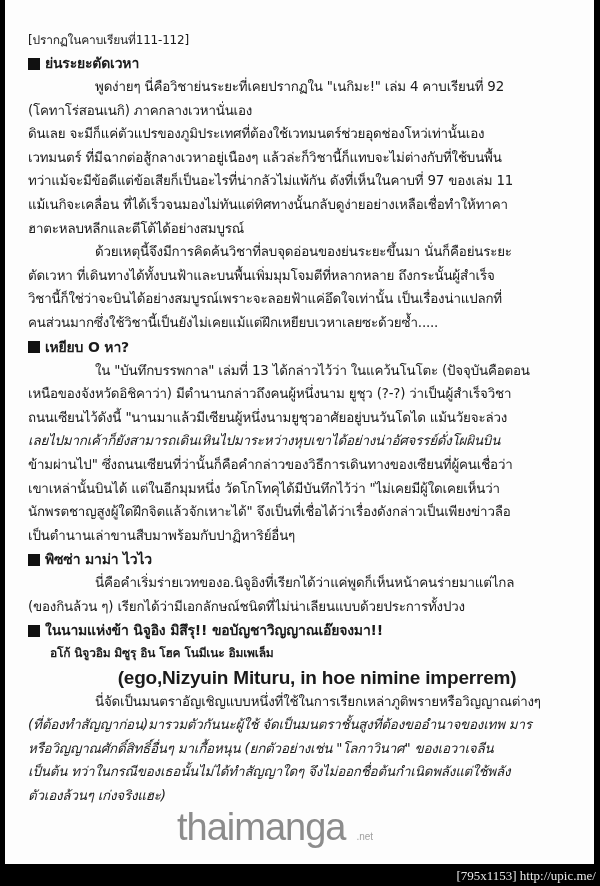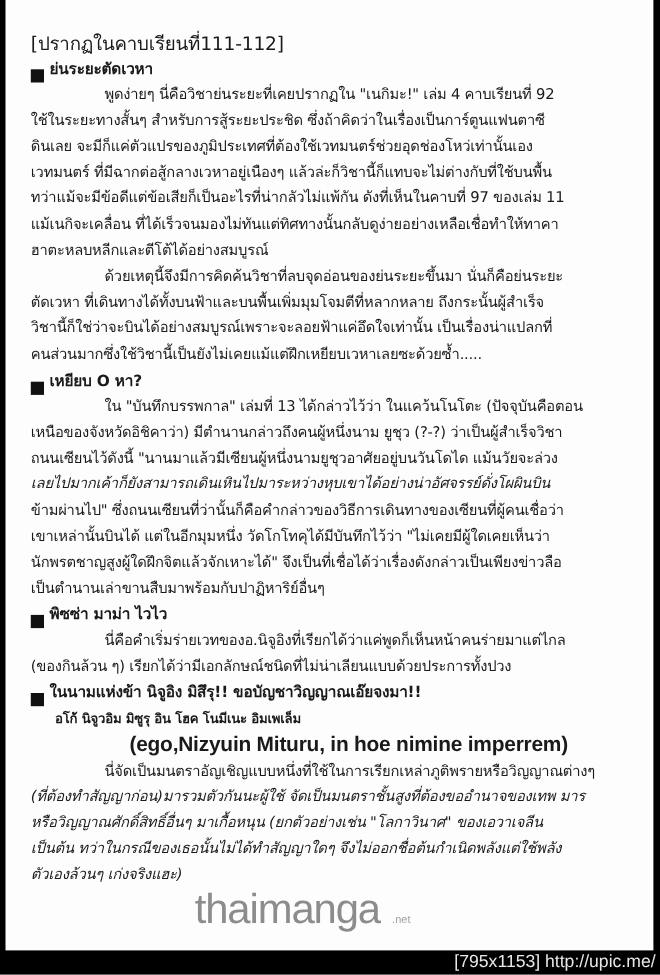--- a/index.html
+++ b/index.html
@@ -9,49 +9,49 @@
     }
     .page {
       position: absolute; left: 5px; top: 0; width: 589px; height: 864px;
       background: #fdfdfd; color: #1a1a1a;
     }
     .content {
       position: absolute; left: 23px; top: 29px; width: 556px;
       font-size: 13.4px; line-height: 23.6px; letter-spacing: -0.2px;
     }
     .line { white-space: nowrap; }
-    .ref { font-size: 17px; line-height: 22px; }
-    .heading { font-weight: bold; font-size: 14px; line-height: 24px; display: flex; align-items: flex-end; }
+    .ref { font-size: 12px; line-height: 22px; }
+    .heading { font-weight: bold; font-size: 14px; line-height: 24px; display: flex; align-items: center; }
     .sq { display: inline-block; width: 12px; height: 12px; background: #111; margin-right: 5px; margin-top: 1px; }
     .indent { padding-left: 67px; }
     .it { font-style: italic; }
     .sub { font-weight: bold; padding-left: 22px; font-size: 12px; }
     .latin { font-weight: bold; padding-left: 22px; font-family: "Liberation Sans", sans-serif; font-size: 19px; text-align: center; }
     .logo {
       position: absolute; left: 172px; top: 806px; font-family: "Liberation Sans", sans-serif;
       font-size: 38px; color: #8c8c8c; letter-spacing: -1px; font-weight: 300;
     }
     .logo small { font-size: 10px; color: #a0a0a0; letter-spacing: 0; margin-left: 11px; }
     .stamp {
       position: absolute; right: 4px; bottom: 2px; color: #e8e8e8;
-      font-family: Liberation Sans, sans-serif; font-size: 16px;
+      font-family: Liberation Serif, serif; font-size: 13px;
     }
   </style>
 </head>
 <body>
 
 <div class="page">
   <div class="content" id="content">
     <div class="line ref">[ปรากฏในคาบเรียนที่111-112]</div>
   <div class="line heading">
         <span class="sq"></span>
         <span>ย่นระยะตัดเวหา</span>
       </div>
       <div class="line indent">พูดง่ายๆ นี่คือวิชาย่นระยะที่เคยปรากฏใน "เนกิมะ!" เล่ม 4 คาบเรียนที่ 92</div>
-      <div class="line">ใช้ในระยะทางสั้นๆ สำหรับการสู้ระยะประชิด ซึ่งถ้าคิดว่าในเรื่องเป็นการ์ตูนแฟนตาซี</div>
+      <div class="line">(โคทาโร่สอนเนกิ) ภาคกลางเวหานั่นเอง</div>
       <div class="line">ดินเลย  จะมีก็แค่ตัวแปรของภูมิประเทศที่ต้องใช้เวทมนตร์ช่วยอุดช่องโหว่เท่านั้นเอง</div>
       <div class="line">เวทมนตร์ ที่มีฉากต่อสู้กลางเวหาอยู่เนืองๆ แล้วล่ะก็วิชานี้ก็แทบจะไม่ต่างกับที่ใช้บนพื้น</div>
       <div class="line">ทว่าแม้จะมีข้อดีแต่ข้อเสียก็เป็นอะไรที่น่ากลัวไม่แพ้กัน ดังที่เห็นในคาบที่ 97 ของเล่ม 11</div>
       <div class="line">แม้เนกิจะเคลื่อน ที่ได้เร็วจนมองไม่ทันแต่ทิศทางนั้นกลับดูง่ายอย่างเหลือเชื่อทำให้ทาคา</div>
       <div class="line">ฮาตะหลบหลีกและตีโต้ได้อย่างสมบูรณ์</div>
       <div class="line indent">ด้วยเหตุนี้จึงมีการคิดค้นวิชาที่ลบจุดอ่อนของย่นระยะขึ้นมา  นั่นก็คือย่นระยะ</div>
       <div class="line">ตัดเวหา ที่เดินทางได้ทั้งบนฟ้าและบนพื้นเพิ่มมุมโจมตีที่หลากหลาย ถึงกระนั้นผู้สำเร็จ</div>
       <div class="line">วิชานี้ก็ใช่ว่าจะบินได้อย่างสมบูรณ์เพราะจะลอยฟ้าแค่อึดใจเท่านั้น  เป็นเรื่องน่าแปลกที่</div>
       <div class="line">คนส่วนมากซึ่งใช้วิชานี้เป็นยังไม่เคยแม้แต่ฝึกเหยียบเวหาเลยซะด้วยซ้ำ.....</div>
       <div class="line heading">

